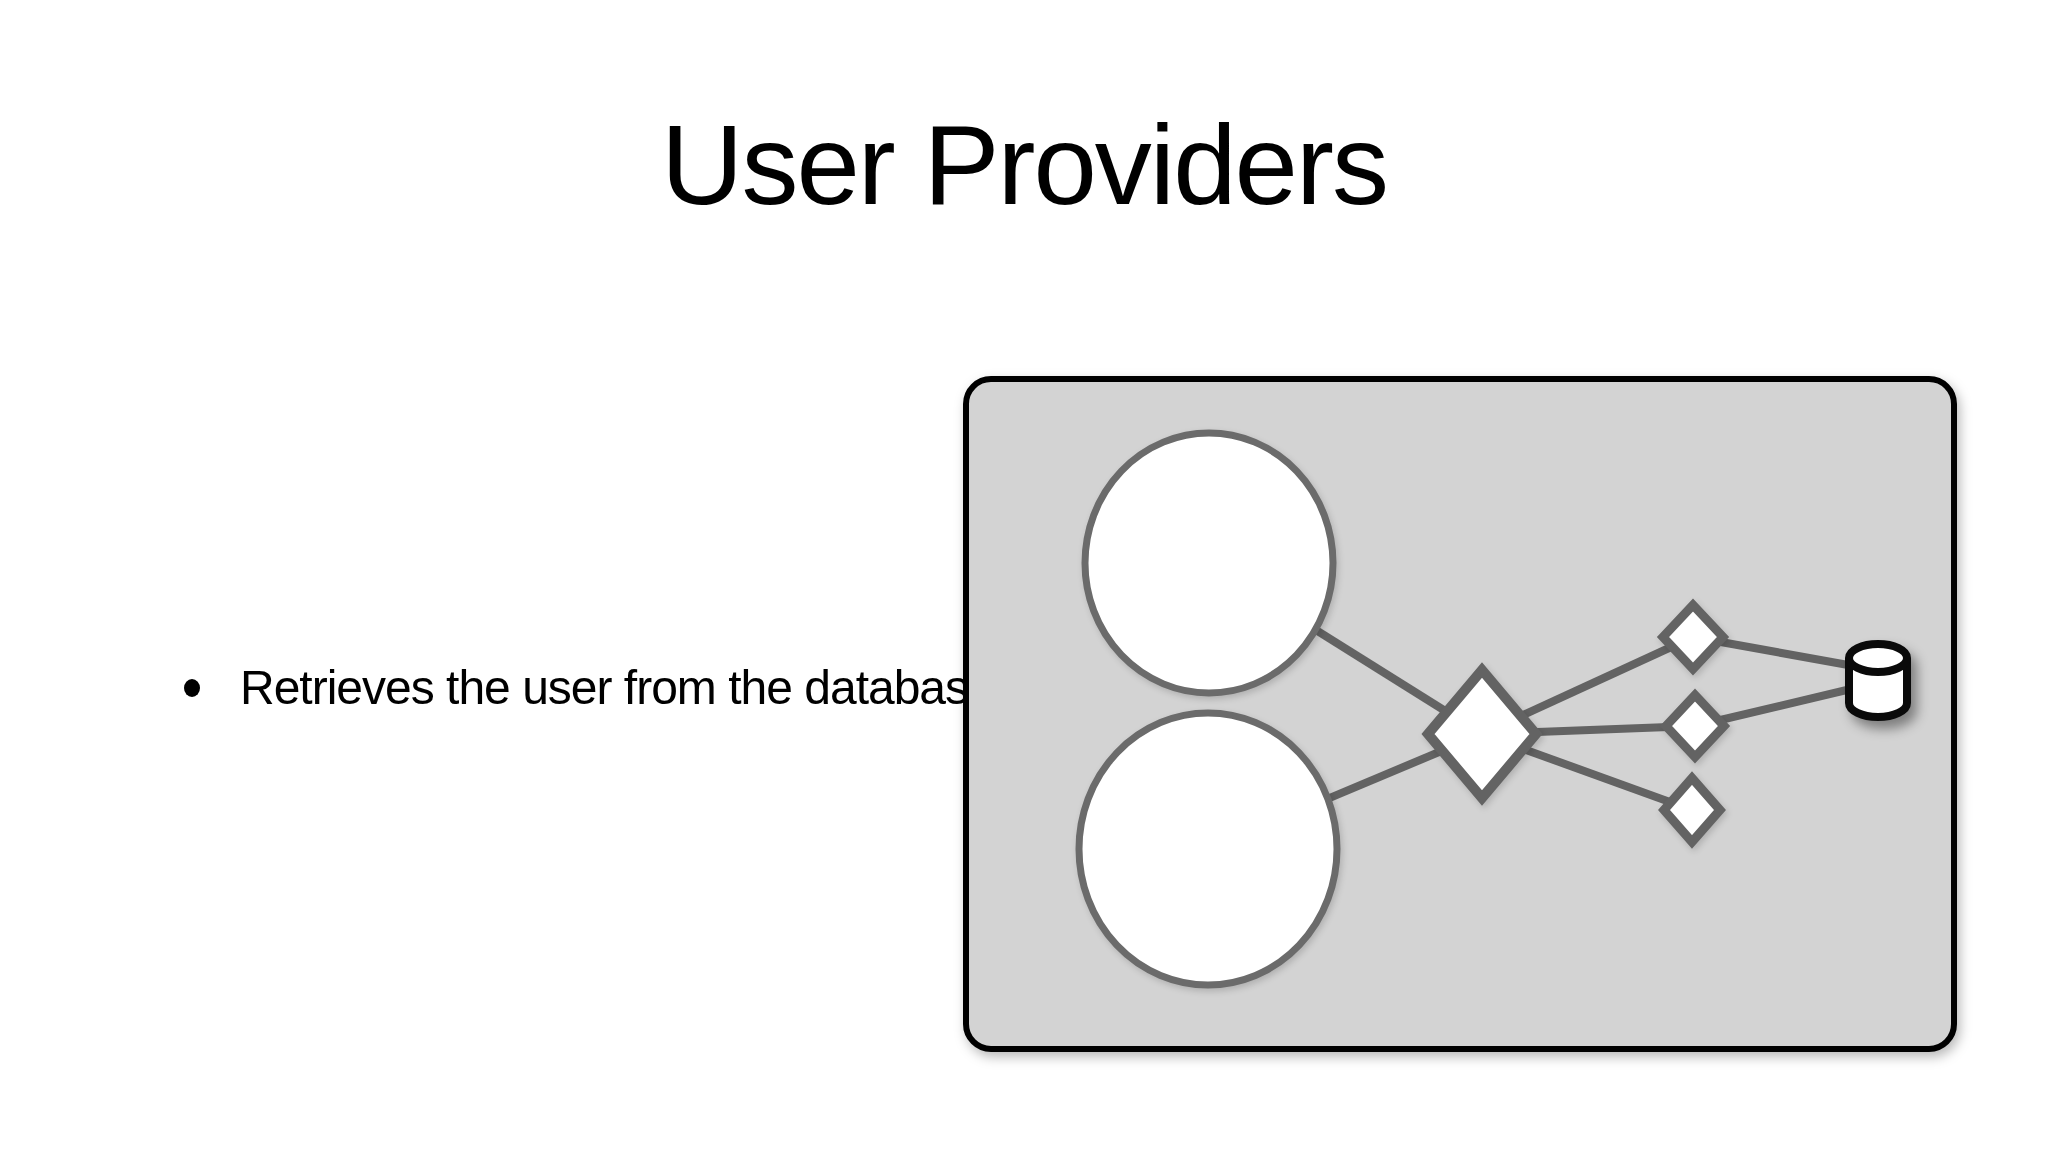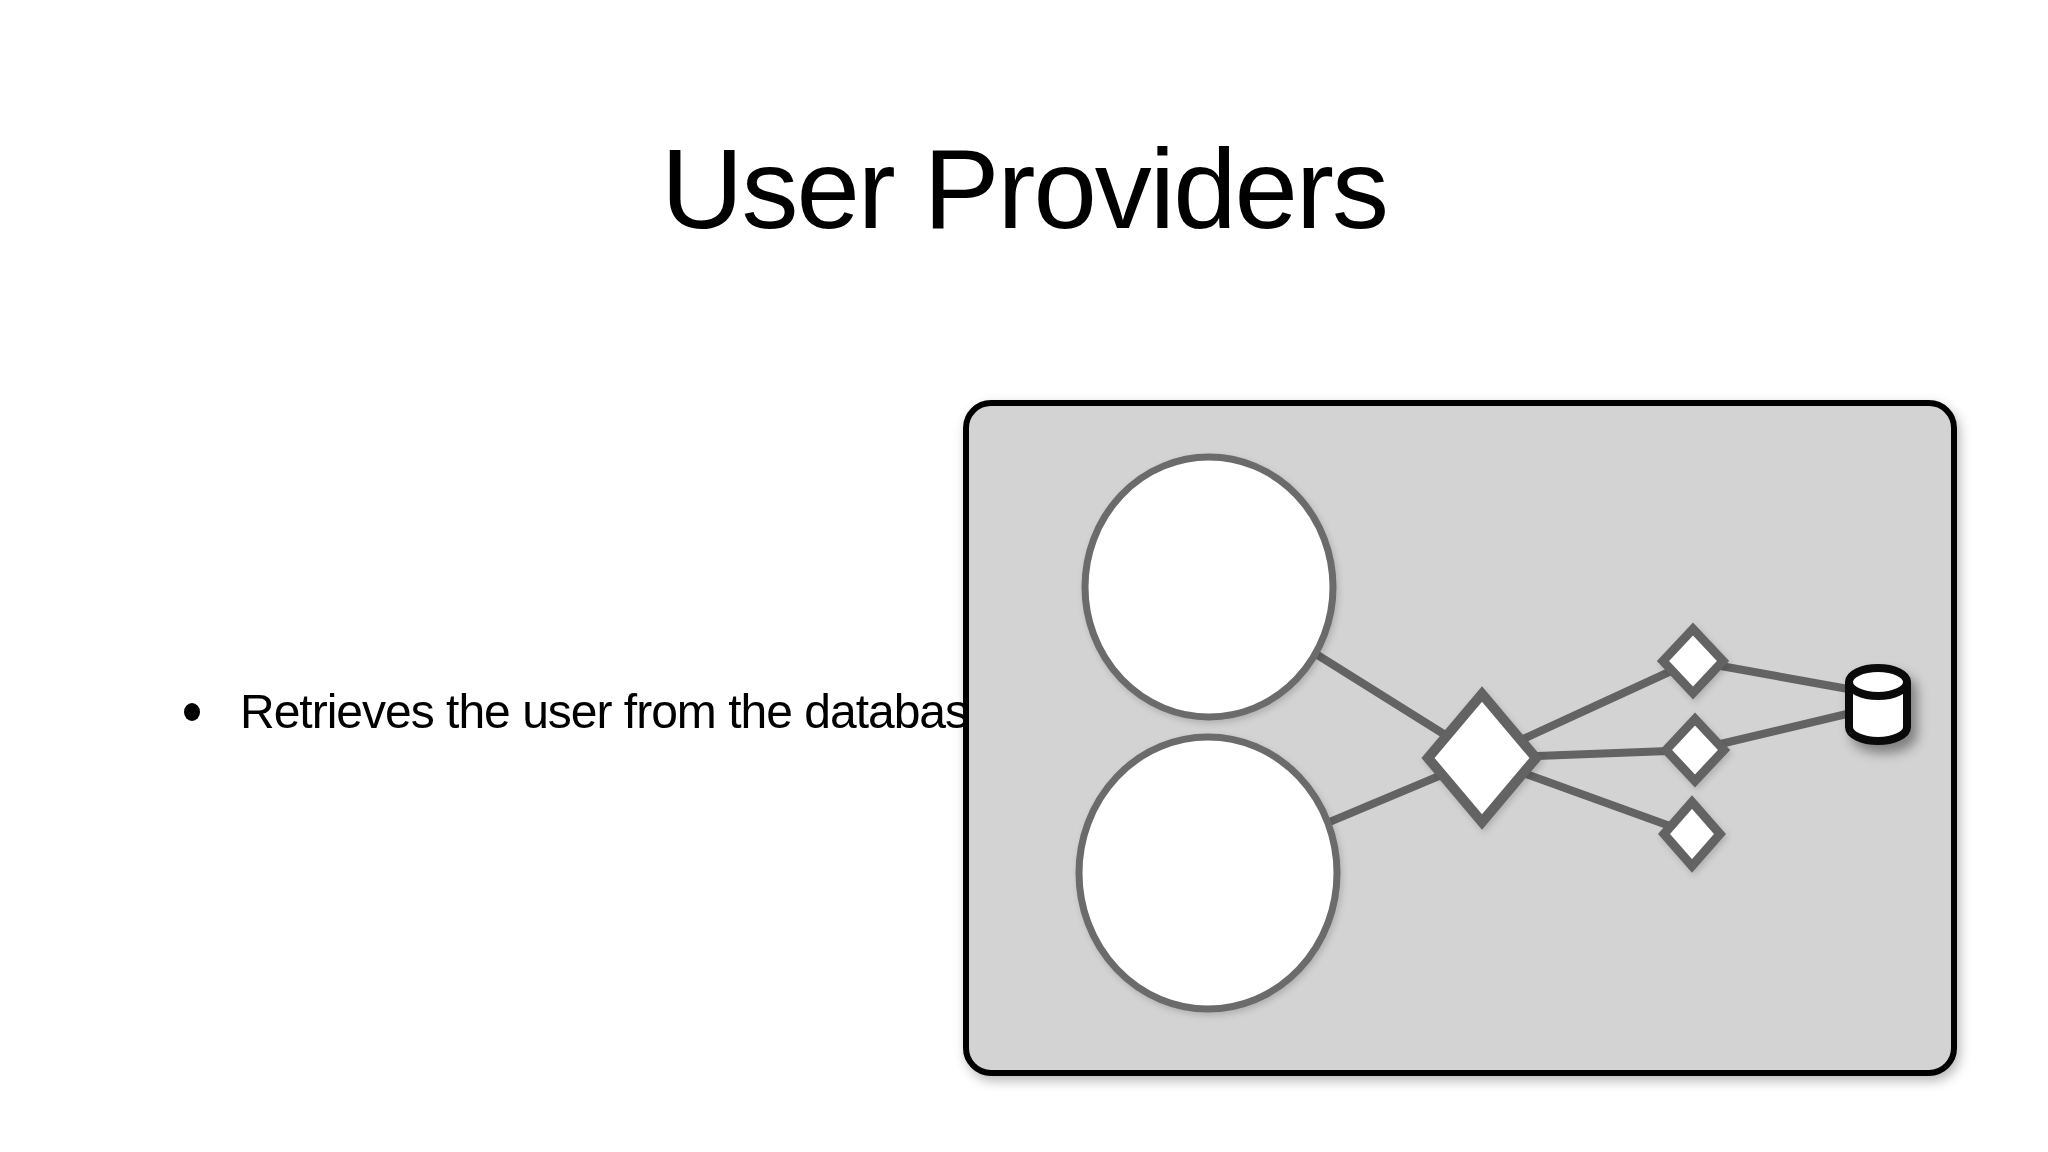--- a/index.html
+++ b/index.html
@@ -12,21 +12,20 @@
     height: 1152px;
     position: relative;
     overflow: hidden;
     font-family: "Liberation Sans", "DejaVu Sans", sans-serif;
     color: #000000;
   }
   .slide {
     position: absolute;
     inset: 0;
     background: #ffffff;
-    margin-top: 24px;
   }
   .slide-title {
     position: absolute;
     left: 0;
     right: 0;
     top: 108px;
     text-align: center;
     font-size: 114px;
     line-height: 1.0;
     font-weight: 400;

